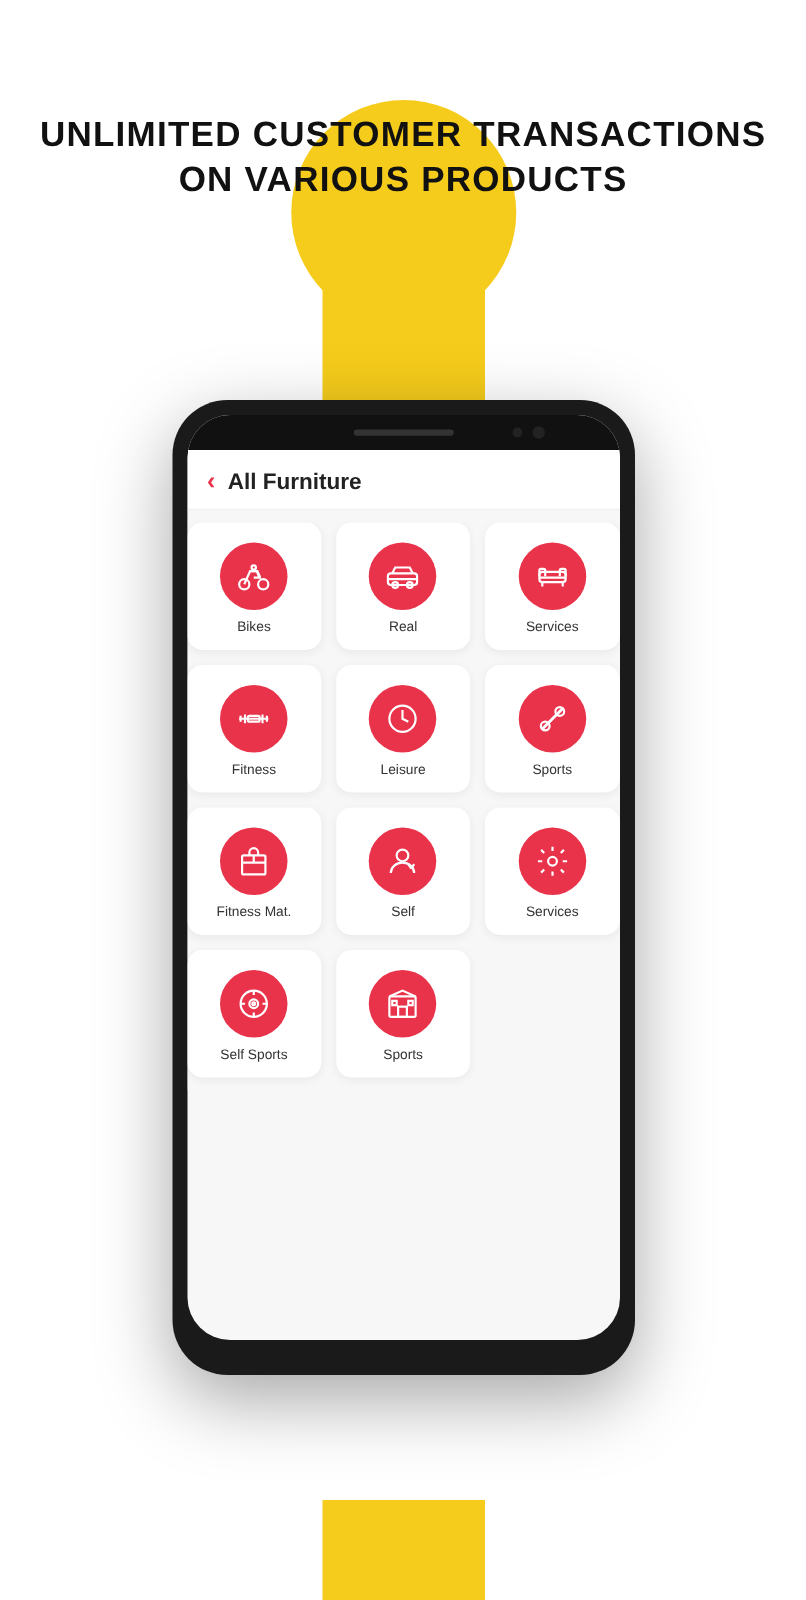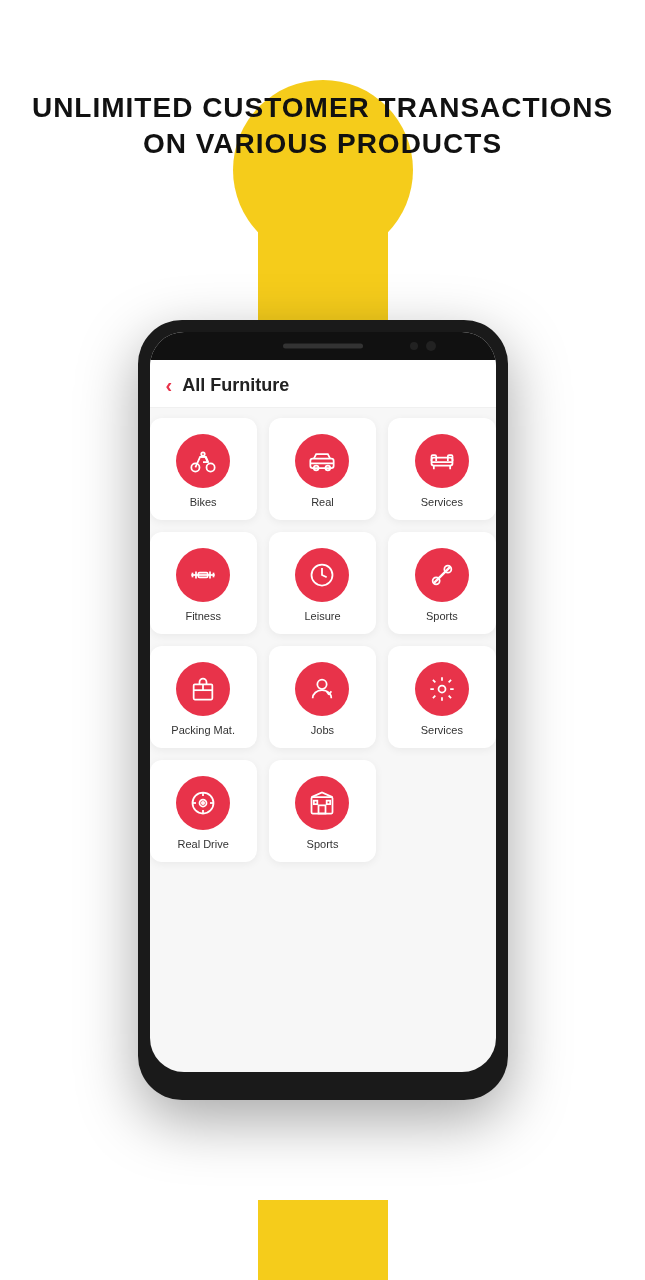--- a/index.html
+++ b/index.html
@@ -312,35 +312,35 @@
 
         <div class="category-card">
           <div class="category-icon-circle">
             <svg viewBox="0 0 24 24">
                 <rect x="4" y="8" width="16" height="13" rx="1"></rect>
                 <path d="M9 8V6a3 3 0 016 0v2"></path>
                 <line x1="4" y1="13" x2="20" y2="13"></line>
                 <line x1="12" y1="8" x2="12" y2="13"></line>
               </svg>
           </div>
-          <span class="category-label">Packing Mat.</span>
+          <span class="category-label">Fitness Mat.</span>
         </div>
 
 
 
         <div class="category-card">
           <div class="category-icon-circle">
             <svg viewBox="0 0 24 24">
                 <circle cx="12" cy="8" r="4"></circle>
                 <path d="M4 20c0-4 3.6-7 8-7s8 3 8 7"></path>
                 <line x1="16" y1="14" x2="18" y2="17"></line>
                 <line x1="18" y1="17" x2="20" y2="14"></line>
               </svg>
           </div>
-          <span class="category-label">Jobs</span>
+          <span class="category-label">Self</span>
         </div>
 
         <div class="category-card">
           <div class="category-icon-circle">
             <svg viewBox="0 0 24 24">
                 <circle cx="12" cy="12" r="3"></circle>
                 <path d="M12 2v3M12 19v3M2 12h3M19 12h3M4.2 4.2l2.1 2.1M17.7 17.7l2.1 2.1M4.2 19.8l2.1-2.1M17.7 6.3l2.1-2.1"></path>
               </svg>
           </div>
           <span class="category-label">Services</span>
@@ -351,21 +351,21 @@
             <svg viewBox="0 0 24 24">
                 <circle cx="12" cy="12" r="9"></circle>
                 <circle cx="12" cy="12" r="3"></circle>
                 <line x1="12" y1="3" x2="12" y2="6"></line>
                 <line x1="12" y1="18" x2="12" y2="21"></line>
                 <line x1="3" y1="12" x2="6" y2="12"></line>
                 <line x1="18" y1="12" x2="21" y2="12"></line>
                 <circle cx="12" cy="12" r="1"></circle>
               </svg>
           </div>
-          <span class="category-label">Real Drive</span>
+          <span class="category-label">Self Sports</span>
         </div>
 
         <div class="category-card">
           <div class="category-icon-circle">
             <svg viewBox="0 0 24 24">
                 <rect x="3" y="7" width="18" height="14" rx="1"></rect>
                 <path d="M3 7l9-4 9 4"></path>
                 <rect x="9" y="14" width="6" height="7"></rect>
                 <rect x="5" y="10" width="3" height="3"></rect>
                 <rect x="16" y="10" width="3" height="3"></rect>

